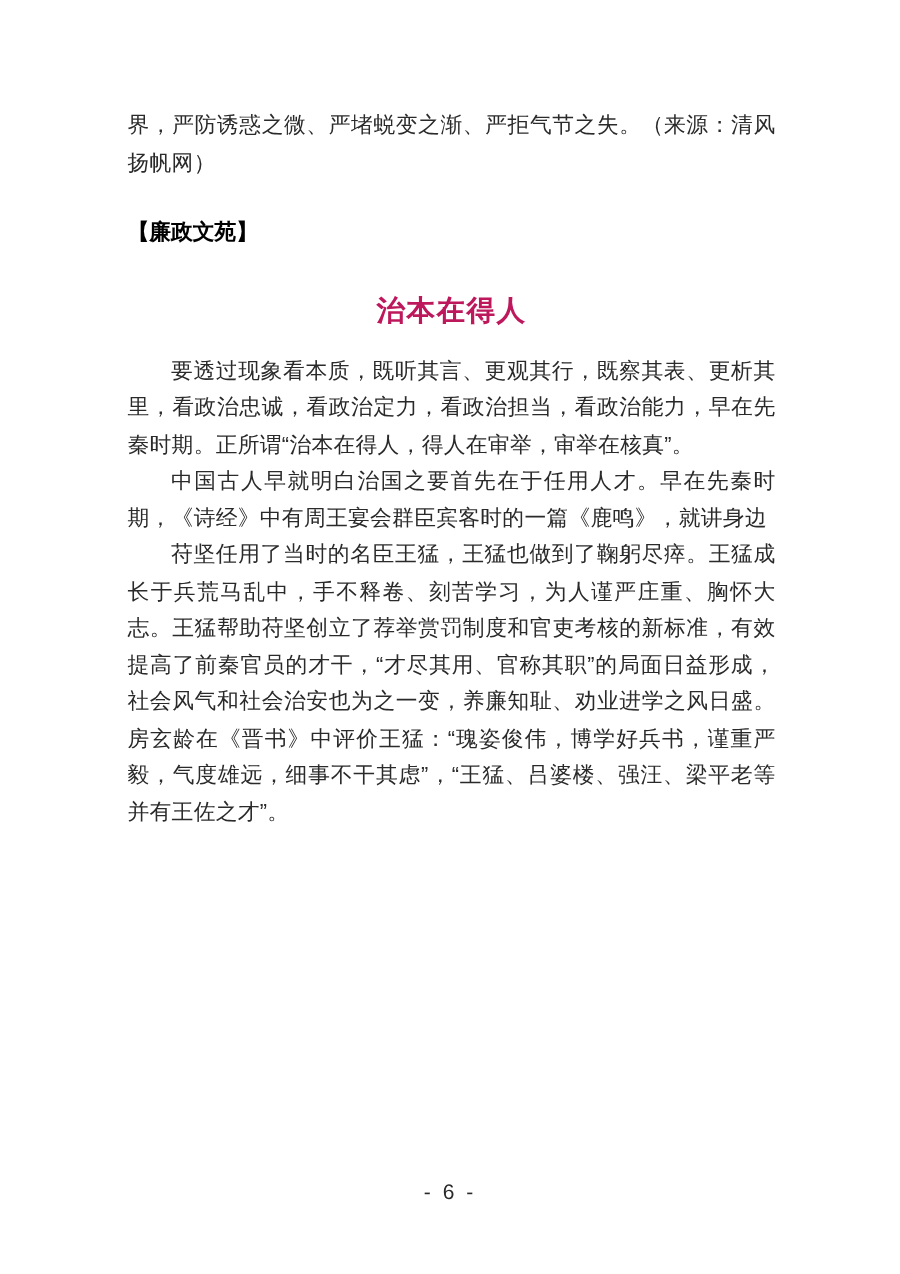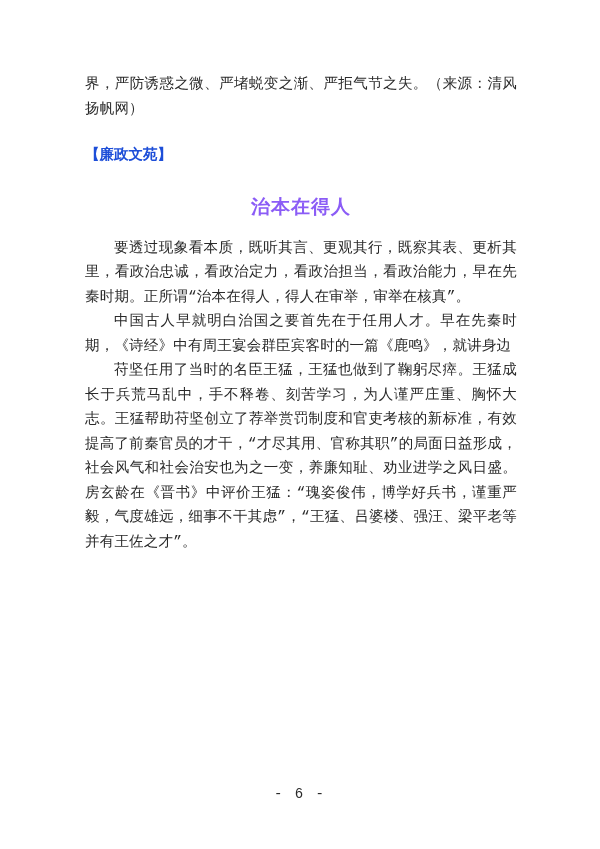--- a/index.html
+++ b/index.html
@@ -5,21 +5,21 @@
   html, body {
     margin: 0;
     padding: 0;
     background: #ffffff;
   }
   .page {
     position: relative;
     width: 600px;
     height: 849px;
     background: #ffffff;
-    font-family: Liberation Mono, monospace;
+    font-family: Liberation Sans, sans-serif;
     color: #2a2a2a;
     overflow: hidden;
     box-sizing: border-box;
   }
   .content {
     position: absolute;
     left: 85px;
     top: 72px;
     width: 432px;
   }
@@ -33,30 +33,30 @@
     word-break: break-all;
   }
   .indent {
     text-indent: 2em;
   }
   .section-heading {
     margin: 22px 0 0 0;
     font-size: 14.5px;
     line-height: 24.5px;
     font-weight: bold;
-    color: #1d4ed8;
+    color: #000000;
   }
   .article-title {
     margin: 25px 0 0 0;
     font-size: 19px;
     line-height: 30px;
     font-weight: bold;
     text-align: center;
     letter-spacing: 1px;
-    color: #8b5cf6;
+    color: #be185d;
   }
   .paragraphs {
     margin-top: 13px;
   }
   .page-number {
     position: absolute;
     left: 0;
     right: 0;
     top: 784px;
     text-align: center;

